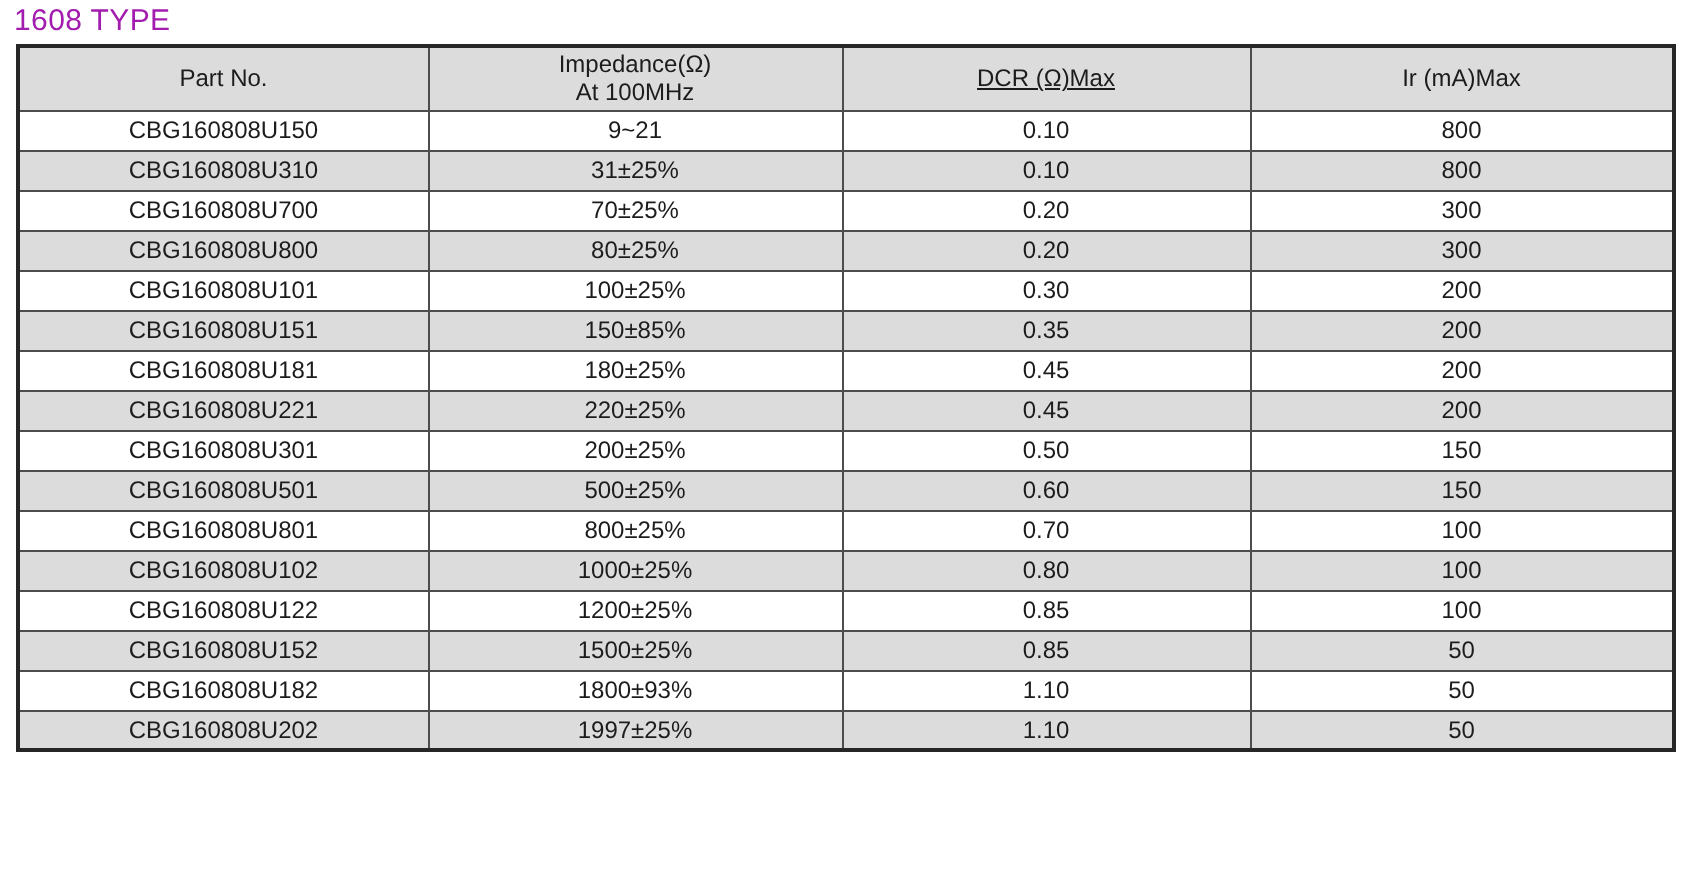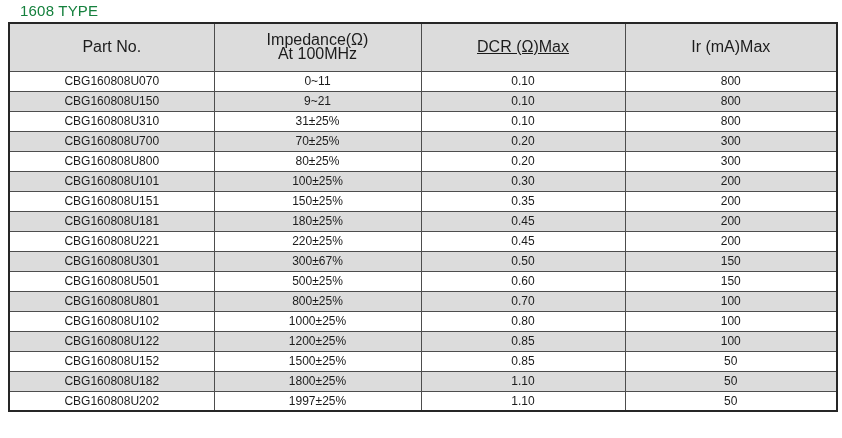--- a/index.html
+++ b/index.html
@@ -14,23 +14,23 @@
   html,body{margin:0;padding:0;}
   body{
     width:842px;height:438px;
     background:#ffffff;
     font-family:"Liberation Sans","DejaVu Sans",sans-serif;
     color:var(--text);
     overflow:hidden;
   }
   .page{position:relative;width:842px;height:438px;}
   .title{
-    position:absolute;left:20px;top:1px;
+    position:absolute;left:7px;top:1px;
     font-size:15px;line-height:20px;
-    color:#15803d;
+    color:#a21caf;
     letter-spacing:0.2px;
   }
   table.spec-table{
     position:absolute;left:8px;top:22px;
     width:828px;
     border-collapse:collapse;
     table-layout:fixed;
     border:2px solid var(--border-outer);
     font-size:12px;
   }
@@ -39,22 +39,22 @@
     text-align:center;
     vertical-align:middle;
     padding:0 4px;
     color:var(--text);
     font-weight:normal;
     white-space:nowrap;
     overflow:hidden;
   }
   thead th{
     background:var(--header-bg);
-    height:48px;
-    font-size:16px;
+    height:32px;
+    font-size:12px;
   }
   tbody td{height:20px;background:var(--row-bg);}
   tbody tr:nth-child(even) td{background:var(--stripe-bg);}
   .col-part{width:205px;}
   .col-imp{width:207px;margin-top:28px;}
   .col-dcr{width:204px;text-decoration:underline;}
   .col-ir{width:212px;}
   .hl{display:block;line-height:14px;}
 </style>
 </head>
@@ -76,26 +76,20 @@
         <th class="col-dcr">
           <span class="hl">DCR (Ω)Max</span>
         </th>
         <th class="col-ir">
           <span class="hl">Ir (mA)Max</span>
         </th>
       </tr>
     </thead>
     <tbody id="spec-tbody">
         <tr>
-          <td>CBG160808U070</td>
-          <td>0~11</td>
-          <td>0.10</td>
-          <td>800</td>
-        </tr>
-        <tr>
           <td>CBG160808U150</td>
           <td>9~21</td>
           <td>0.10</td>
           <td>800</td>
         </tr>
         <tr>
           <td>CBG160808U310</td>
           <td>31±25%</td>
           <td>0.10</td>
           <td>800</td>
@@ -113,39 +107,39 @@
           <td>300</td>
         </tr>
         <tr>
           <td>CBG160808U101</td>
           <td>100±25%</td>
           <td>0.30</td>
           <td>200</td>
         </tr>
         <tr>
           <td>CBG160808U151</td>
-          <td>150±25%</td>
+          <td>150±85%</td>
           <td>0.35</td>
           <td>200</td>
         </tr>
         <tr>
           <td>CBG160808U181</td>
           <td>180±25%</td>
           <td>0.45</td>
           <td>200</td>
         </tr>
         <tr>
           <td>CBG160808U221</td>
           <td>220±25%</td>
           <td>0.45</td>
           <td>200</td>
         </tr>
         <tr>
           <td>CBG160808U301</td>
-          <td>300±67%</td>
+          <td>200±25%</td>
           <td>0.50</td>
           <td>150</td>
         </tr>
         <tr>
           <td>CBG160808U501</td>
           <td>500±25%</td>
           <td>0.60</td>
           <td>150</td>
         </tr>
         <tr>
@@ -167,21 +161,21 @@
           <td>100</td>
         </tr>
         <tr>
           <td>CBG160808U152</td>
           <td>1500±25%</td>
           <td>0.85</td>
           <td>50</td>
         </tr>
         <tr>
           <td>CBG160808U182</td>
-          <td>1800±25%</td>
+          <td>1800±93%</td>
           <td>1.10</td>
           <td>50</td>
         </tr>
         <tr>
           <td>CBG160808U202</td>
           <td>1997±25%</td>
           <td>1.10</td>
           <td>50</td>
         </tr>
       </tbody>

